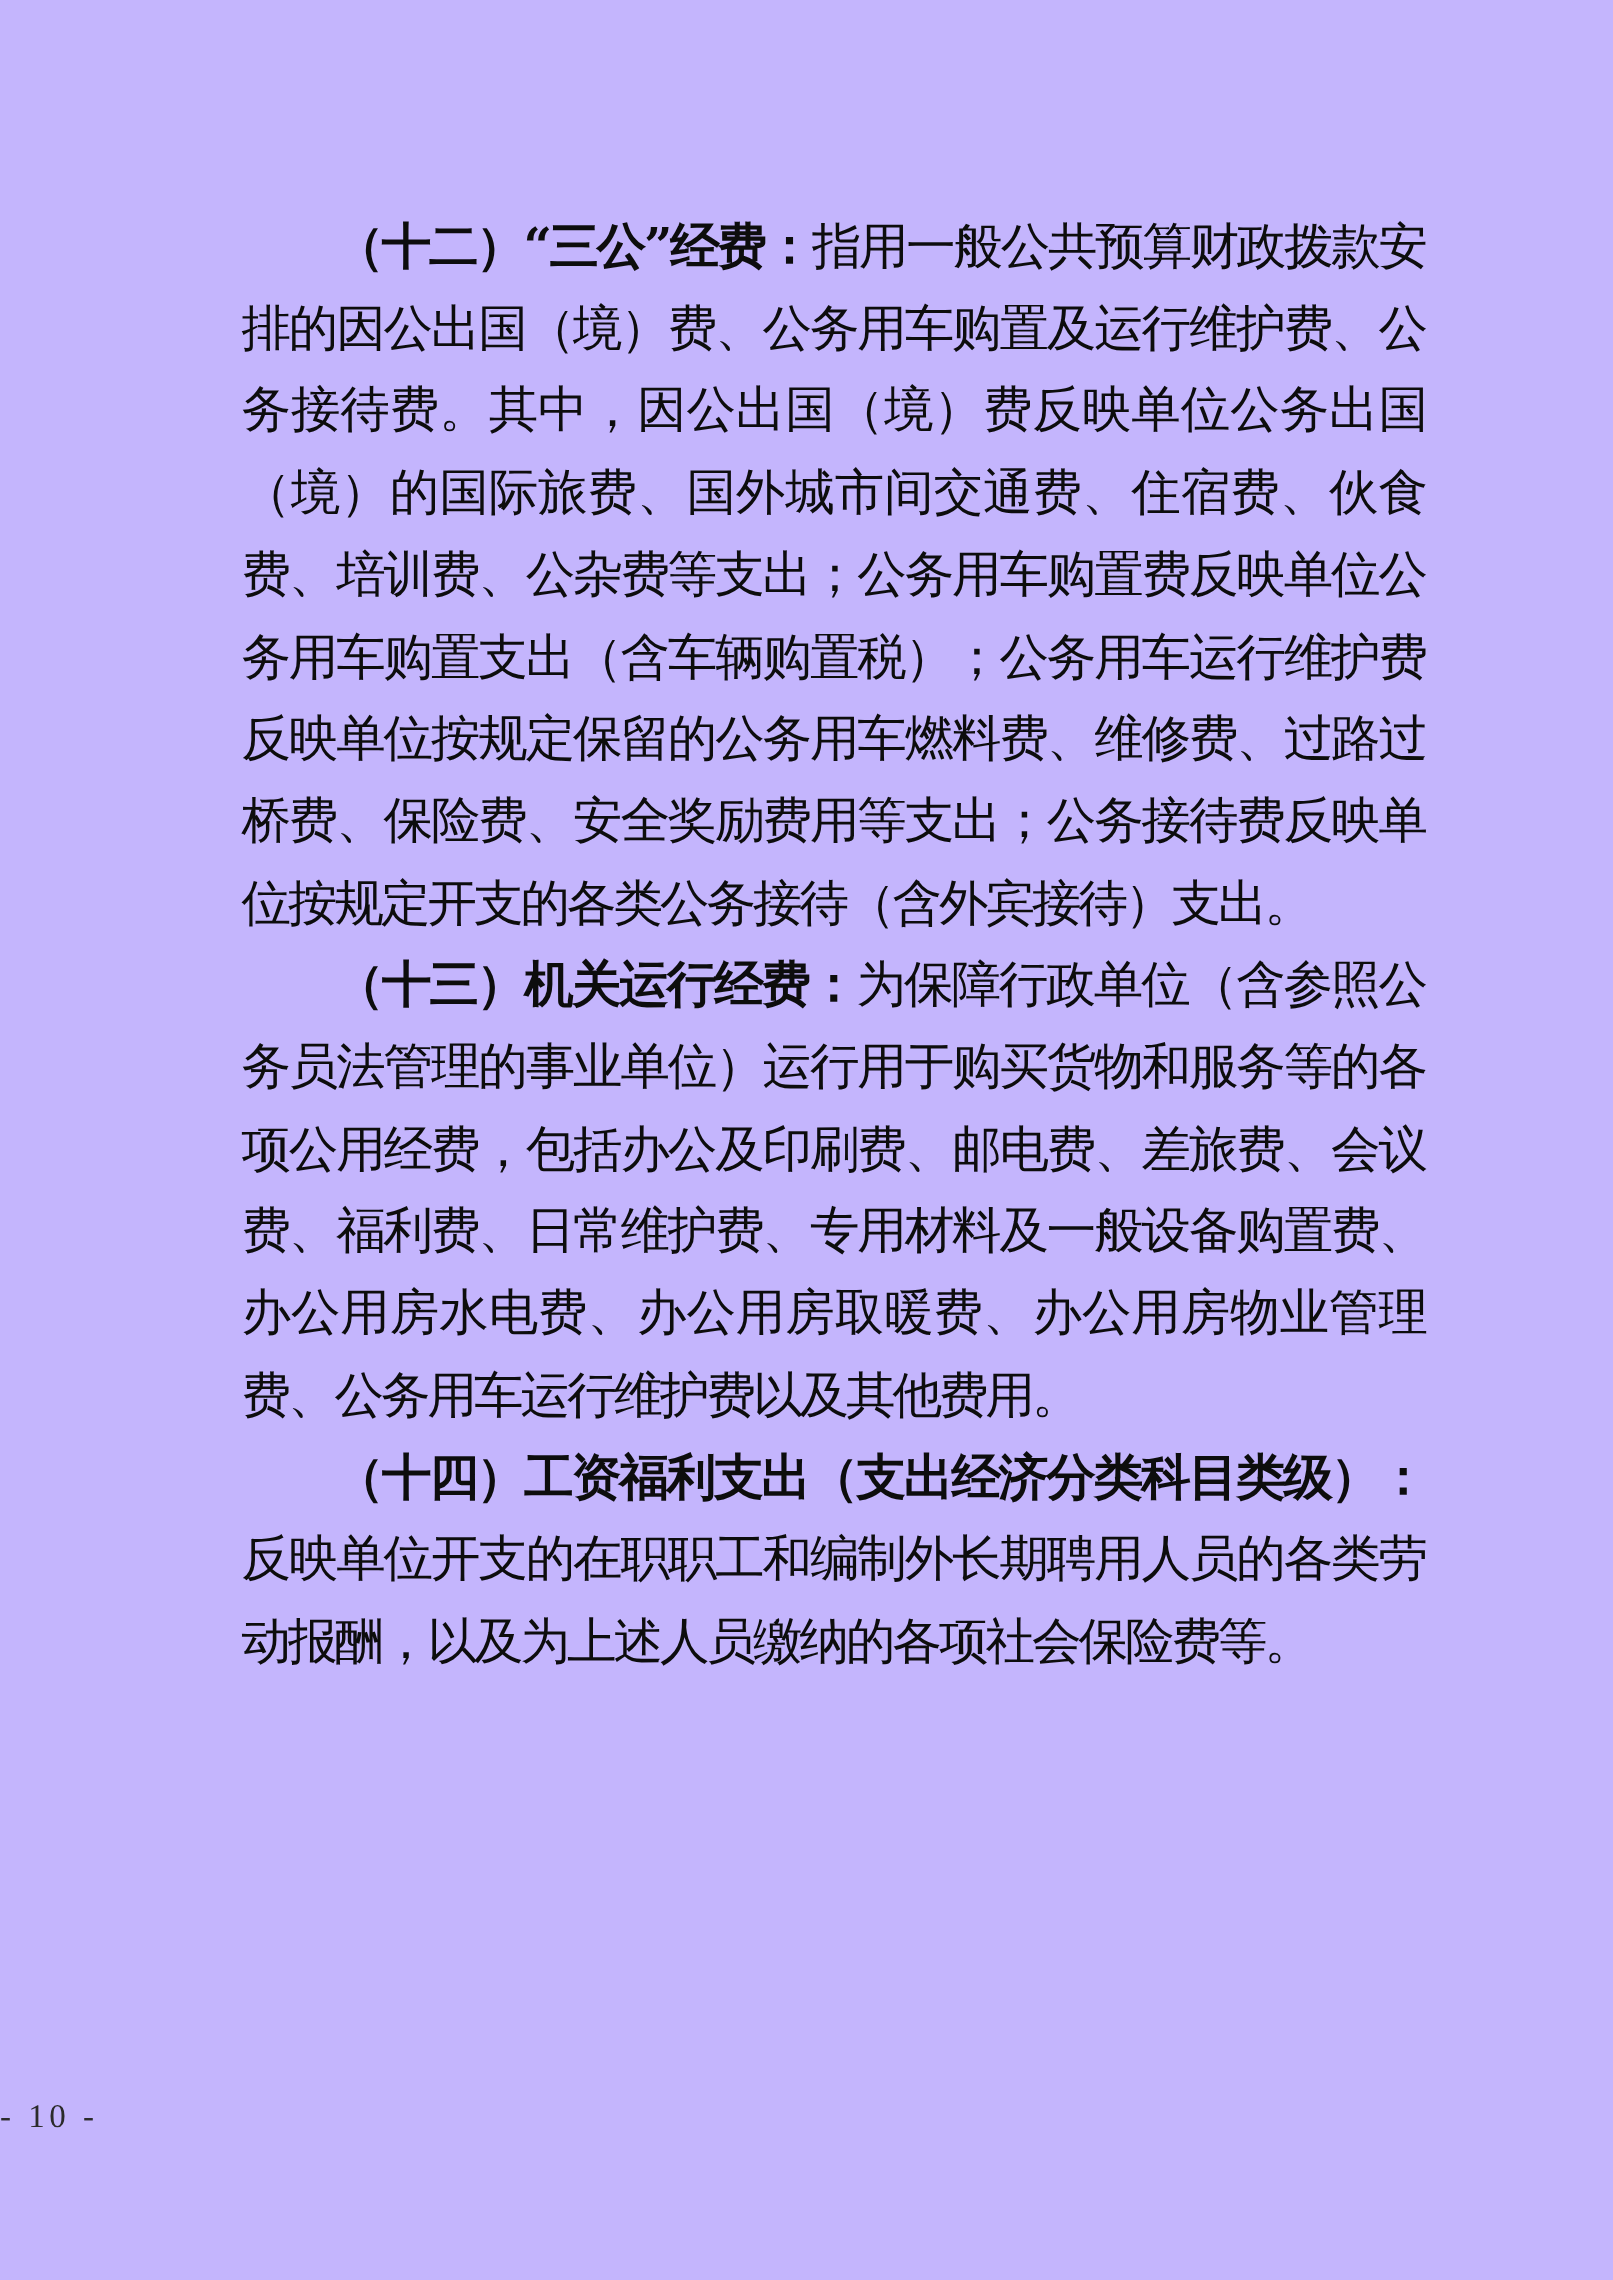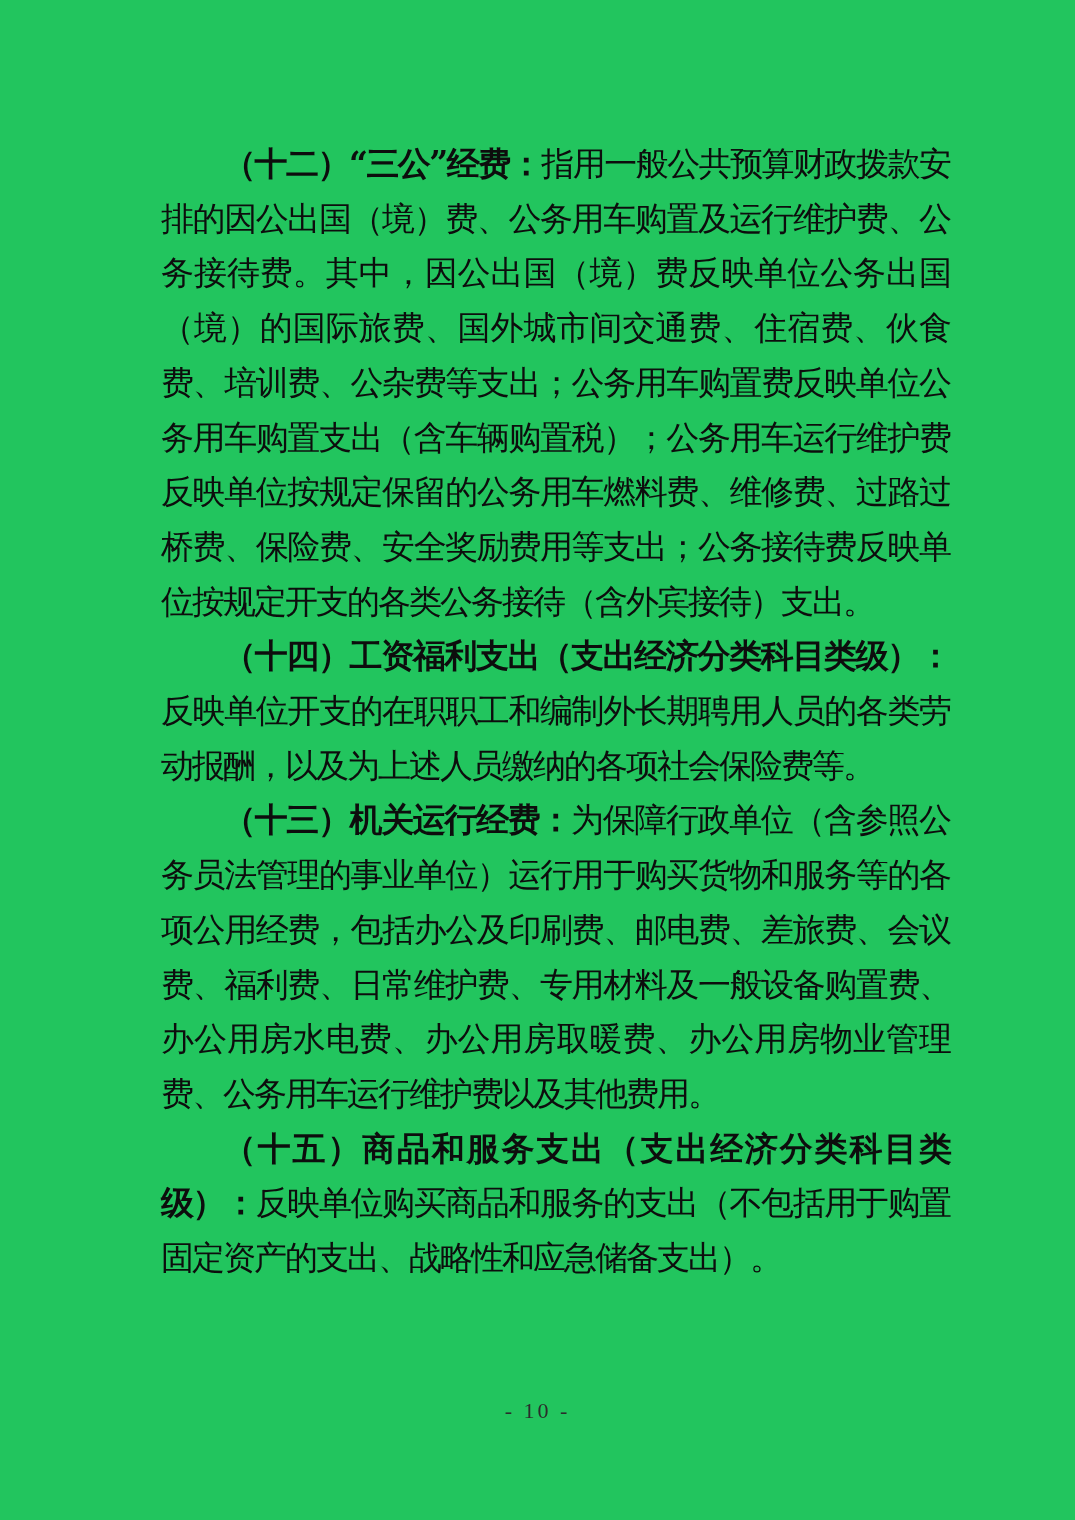--- a/index.html
+++ b/index.html
@@ -4,21 +4,21 @@
 <style>
   html, body {
     margin: 0;
     padding: 0;
     background: #ffffff;
   }
   .page {
     position: relative;
     width: 1075px;
     height: 1520px;
-    background: #22c55e;
+    background: #c4b5fd;
     color: #0a0a0a;
     overflow: hidden;
     font-family: "DejaVu Sans", sans-serif;
   }
   .content {
     position: absolute;
     left: 161px;
     top: 137px;
     width: 789px;
   }
@@ -39,46 +39,43 @@
   }
   .para-body {
     font-family: "DejaVu Sans", sans-serif;
     font-weight: normal;
   }
   .page-number {
     position: absolute;
     top: 1398px;
     left: 0;
     width: 100%;
-    text-align: center;
+    text-align: left;
     font-size: 22px;
     letter-spacing: 3px;
     color: #2b2b2b;
     font-family: "Liberation Serif", "DejaVu Serif", serif;
   }
 </style>
 </head>
 <body>
 
 <div class="page">
   <div class="content">
 
     <p class="para">
       <span class="para-heading">（十二）“三公”经费：</span><span class="para-body">指用一般公共预算财政拨款安排的因公出国（境）费、公务用车购置及运行维护费、公务接待费。其中，因公出国（境）费反映单位公务出国（境）的国际旅费、国外城市间交通费、住宿费、伙食费、培训费、公杂费等支出；公务用车购置费反映单位公务用车购置支出（含车辆购置税）；公务用车运行维护费反映单位按规定保留的公务用车燃料费、维修费、过路过桥费、保险费、安全奖励费用等支出；公务接待费反映单位按规定开支的各类公务接待（含外宾接待）支出。</span>
     </p>
 
     <p class="para">
-      <span class="para-heading">（十四）工资福利支出（支出经济分类科目类级）：</span><span class="para-body">反映单位开支的在职职工和编制外长期聘用人员的各类劳动报酬，以及为上述人员缴纳的各项社会保险费等。</span>
-    </p>
-
-    <p class="para">
       <span class="para-heading">（十三）机关运行经费：</span><span class="para-body">为保障行政单位（含参照公务员法管理的事业单位）运行用于购买货物和服务等的各项公用经费，包括办公及印刷费、邮电费、差旅费、会议费、福利费、日常维护费、专用材料及一般设备购置费、办公用房水电费、办公用房取暖费、办公用房物业管理费、公务用车运行维护费以及其他费用。</span>
     </p>
 
     <p class="para">
-      <span class="para-heading">（十五）商品和服务支出（支出经济分类科目类级）：</span><span class="para-body">反映单位购买商品和服务的支出（不包括用于购置固定资产的支出、战略性和应急储备支出）。</span>
+      <span class="para-heading">（十四）工资福利支出（支出经济分类科目类级）：</span><span class="para-body">反映单位开支的在职职工和编制外长期聘用人员的各类劳动报酬，以及为上述人员缴纳的各项社会保险费等。</span>
     </p>
+
 
 
   </div>
 
   <div class="page-number">- 10 -</div>
 </div>
 
 </body></html>

